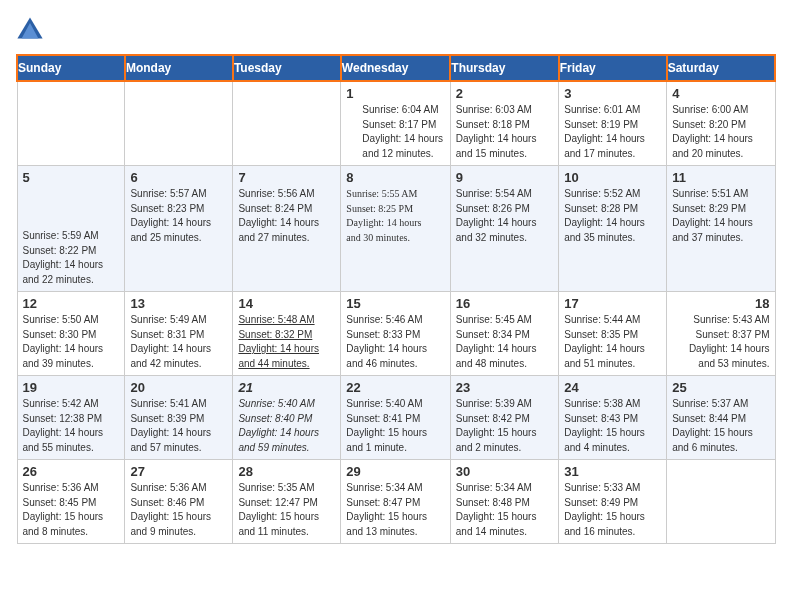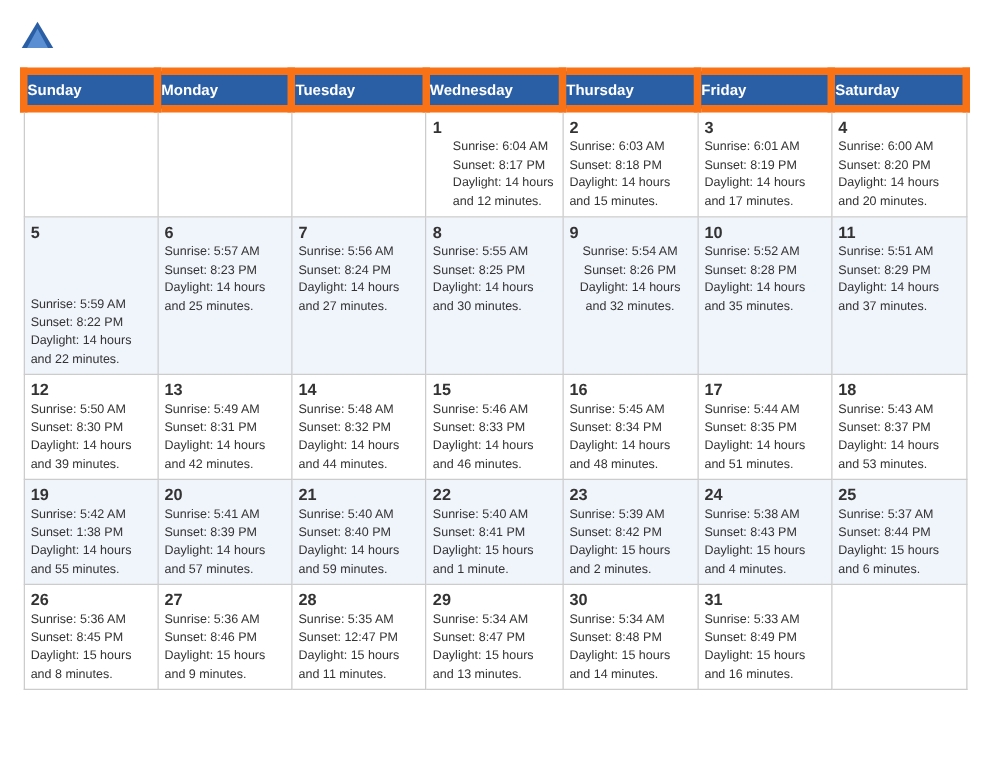--- a/index.html
+++ b/index.html
@@ -50,21 +50,21 @@
       width: 100%;
       border-collapse: collapse;
       font-size: 10.5px;
     }
     .calendar th {
       background-color: #2b5fa5;
       color: #fff;
       text-align: left;
       padding: 5px 0;
       font-size: 12px;
-      border: 6px solid #f97316;
+      border: 2px solid #f97316;
     }
     .calendar td {
       vertical-align: top;
       border: 1px solid #ccc;
       padding: 4px 5px;
       width: 113px;
       min-height: 80px;
     }
     .day-num {
       font-size: 13px;
@@ -168,28 +168,28 @@
         </td>
         <td style="background-color: rgb(240, 244, 251);">
           <span class="day-num">7</span>
           <div class="day-info" style="white-space: pre-line;">Sunrise: 5:56 AM
 Sunset: 8:24 PM
 Daylight: 14 hours
 and 27 minutes.</div>
         </td>
         <td style="background-color: rgb(240, 244, 251);">
           <span class="day-num">8</span>
-          <div class="day-info" style="white-space: pre-line;">Sunrise: 5:55 AM
+          <div class="day-info" style="white-space: pre-line; font-family: Liberation Serif, serif;">Sunrise: 5:55 AM
 Sunset: 8:25 PM
 Daylight: 14 hours
 and 30 minutes.</div>
         </td>
         <td style="background-color: rgb(240, 244, 251);">
           <span class="day-num">9</span>
-          <div class="day-info" style="white-space: pre-line; text-align: center;">Sunrise: 5:54 AM
+          <div class="day-info" style="white-space: pre-line;">Sunrise: 5:54 AM
 Sunset: 8:26 PM
 Daylight: 14 hours
 and 32 minutes.</div>
         </td>
         <td style="background-color: rgb(240, 244, 251);">
           <span class="day-num">10</span>
           <div class="day-info" style="white-space: pre-line;">Sunrise: 5:52 AM
 Sunset: 8:28 PM
 Daylight: 14 hours
 and 35 minutes.</div>
@@ -212,21 +212,21 @@
         </td>
         <td style="background-color: rgb(255, 255, 255);">
           <span class="day-num">13</span>
           <div class="day-info" style="white-space: pre-line;">Sunrise: 5:49 AM
 Sunset: 8:31 PM
 Daylight: 14 hours
 and 42 minutes.</div>
         </td>
         <td style="background-color: rgb(255, 255, 255); border-radius: 12px;">
           <span class="day-num">14</span>
-          <div class="day-info" style="white-space: pre-line;">Sunrise: 5:48 AM
+          <div class="day-info" style="white-space: pre-line; text-decoration: underline;">Sunrise: 5:48 AM
 Sunset: 8:32 PM
 Daylight: 14 hours
 and 44 minutes.</div>
         </td>
         <td style="background-color: rgb(255, 255, 255);">
           <span class="day-num">15</span>
           <div class="day-info" style="white-space: pre-line;">Sunrise: 5:46 AM
 Sunset: 8:33 PM
 Daylight: 14 hours
 and 46 minutes.</div>
@@ -238,44 +238,44 @@
 Daylight: 14 hours
 and 48 minutes.</div>
         </td>
         <td style="background-color: rgb(255, 255, 255);">
           <span class="day-num">17</span>
           <div class="day-info" style="white-space: pre-line;">Sunrise: 5:44 AM
 Sunset: 8:35 PM
 Daylight: 14 hours
 and 51 minutes.</div>
         </td>
-        <td style="background-color: rgb(255, 255, 255);">
+        <td style="background-color: rgb(255, 255, 255); text-align: right;">
           <span class="day-num">18</span>
           <div class="day-info" style="white-space: pre-line;">Sunrise: 5:43 AM
 Sunset: 8:37 PM
 Daylight: 14 hours
 and 53 minutes.</div>
         </td>
       </tr>
       <tr>
         <td style="background-color: rgb(240, 244, 251);">
           <span class="day-num">19</span>
           <div class="day-info" style="white-space: pre-line;">Sunrise: 5:42 AM
-Sunset: 1:38 PM
+Sunset: 12:38 PM
 Daylight: 14 hours
 and 55 minutes.</div>
         </td>
         <td style="background-color: rgb(240, 244, 251); margin-top: 30px;">
           <span class="day-num">20</span>
           <div class="day-info" style="white-space: pre-line;">Sunrise: 5:41 AM
 Sunset: 8:39 PM
 Daylight: 14 hours
 and 57 minutes.</div>
         </td>
-        <td style="background-color: rgb(240, 244, 251);">
+        <td style="background-color: rgb(240, 244, 251); font-style: italic;">
           <span class="day-num">21</span>
           <div class="day-info" style="white-space: pre-line;">Sunrise: 5:40 AM
 Sunset: 8:40 PM
 Daylight: 14 hours
 and 59 minutes.</div>
         </td>
         <td style="background-color: rgb(240, 244, 251);">
           <span class="day-num">22</span>
           <div class="day-info" style="white-space: pre-line;">Sunrise: 5:40 AM
 Sunset: 8:41 PM

